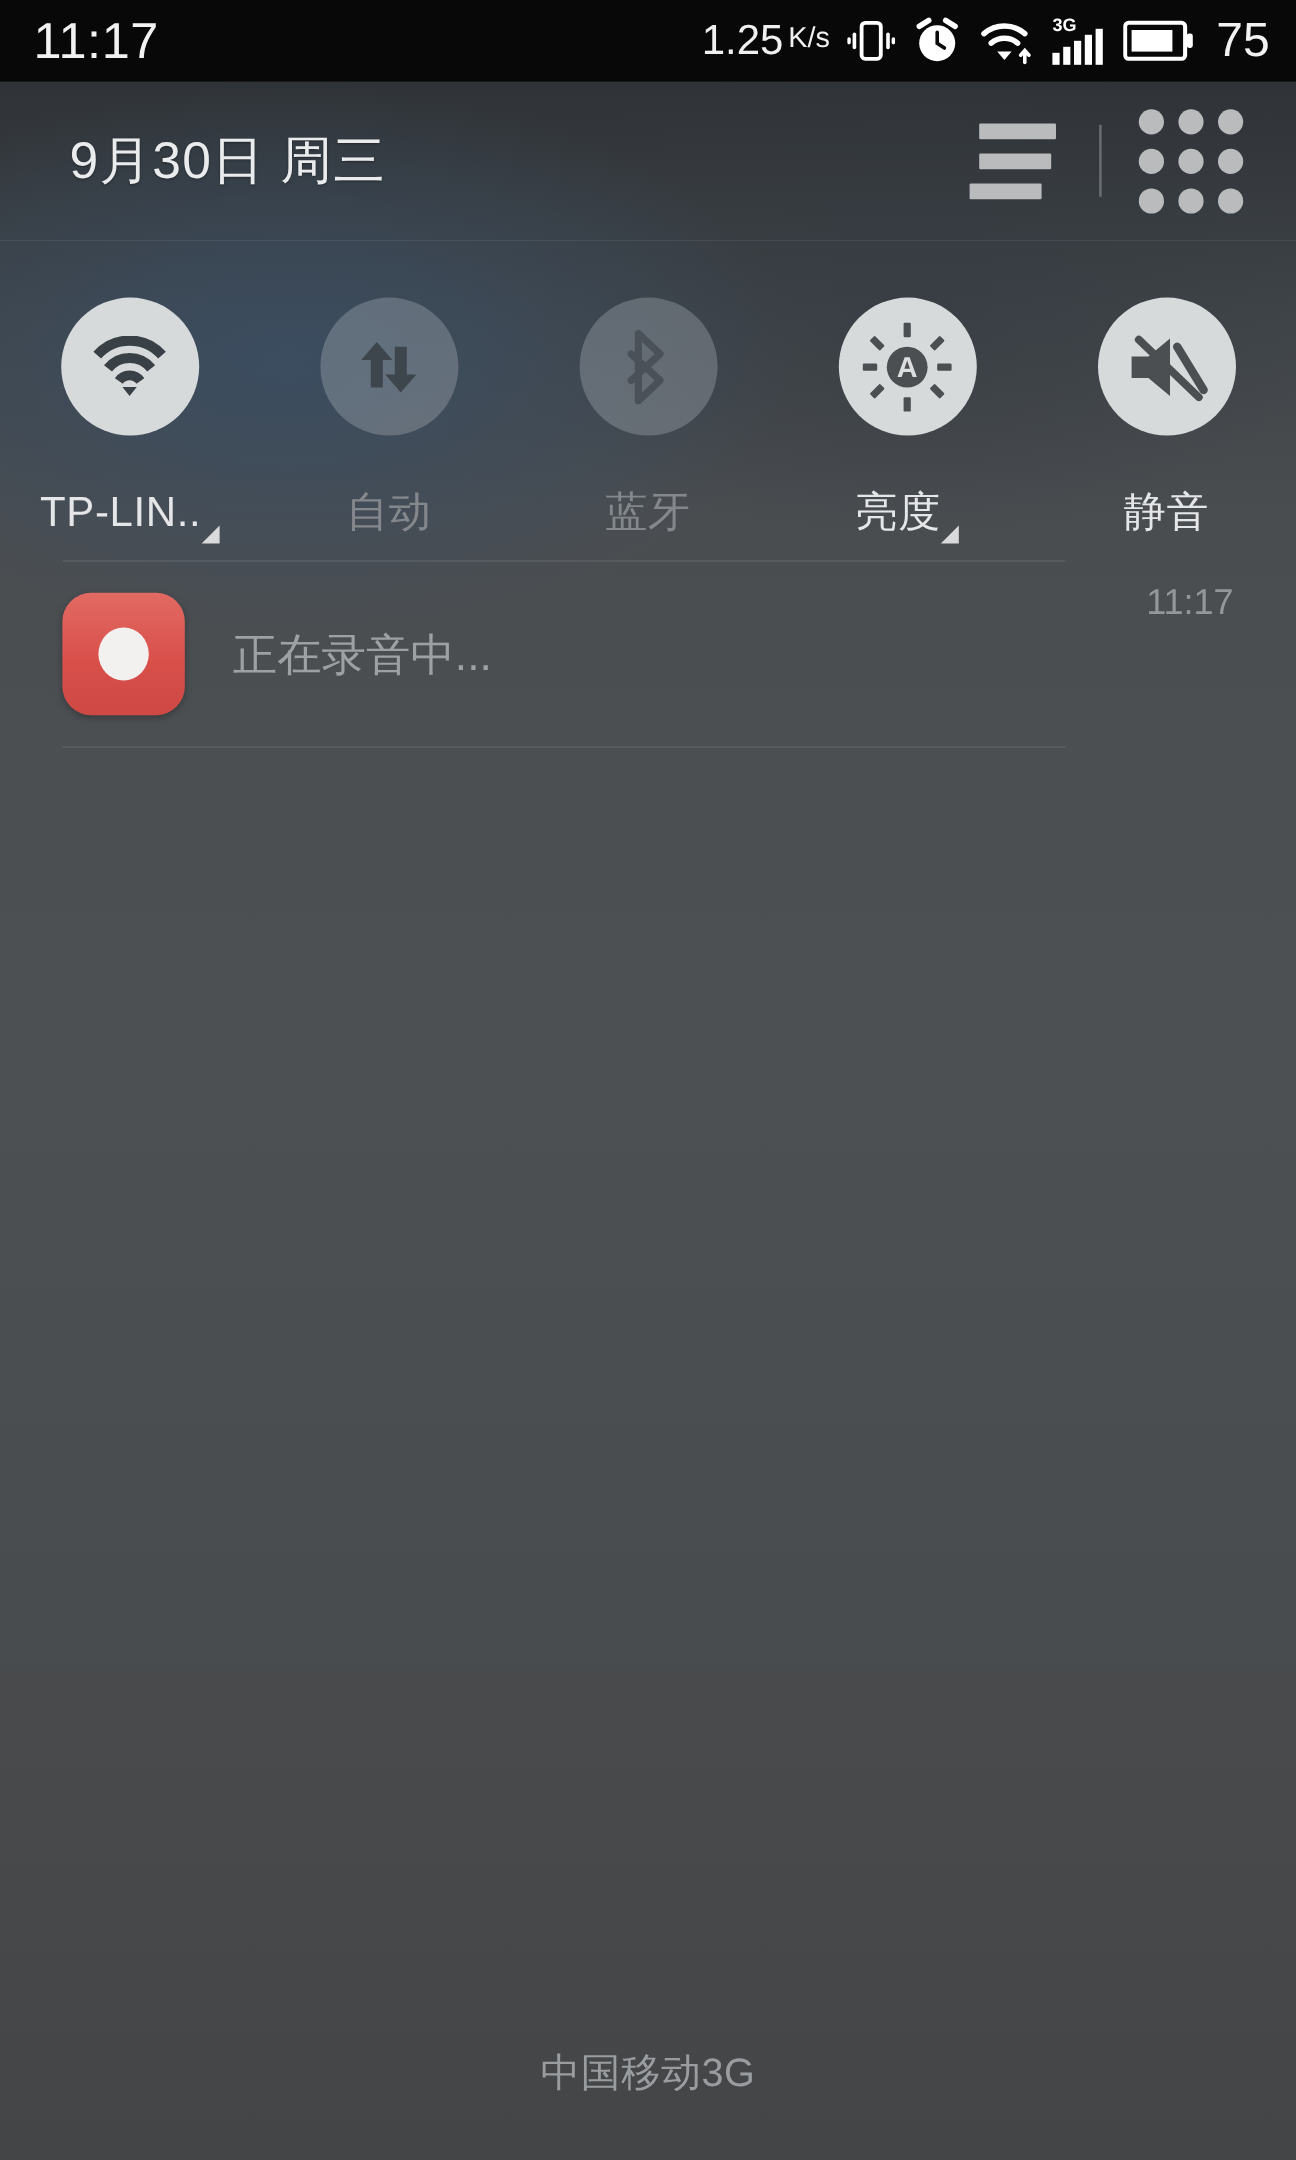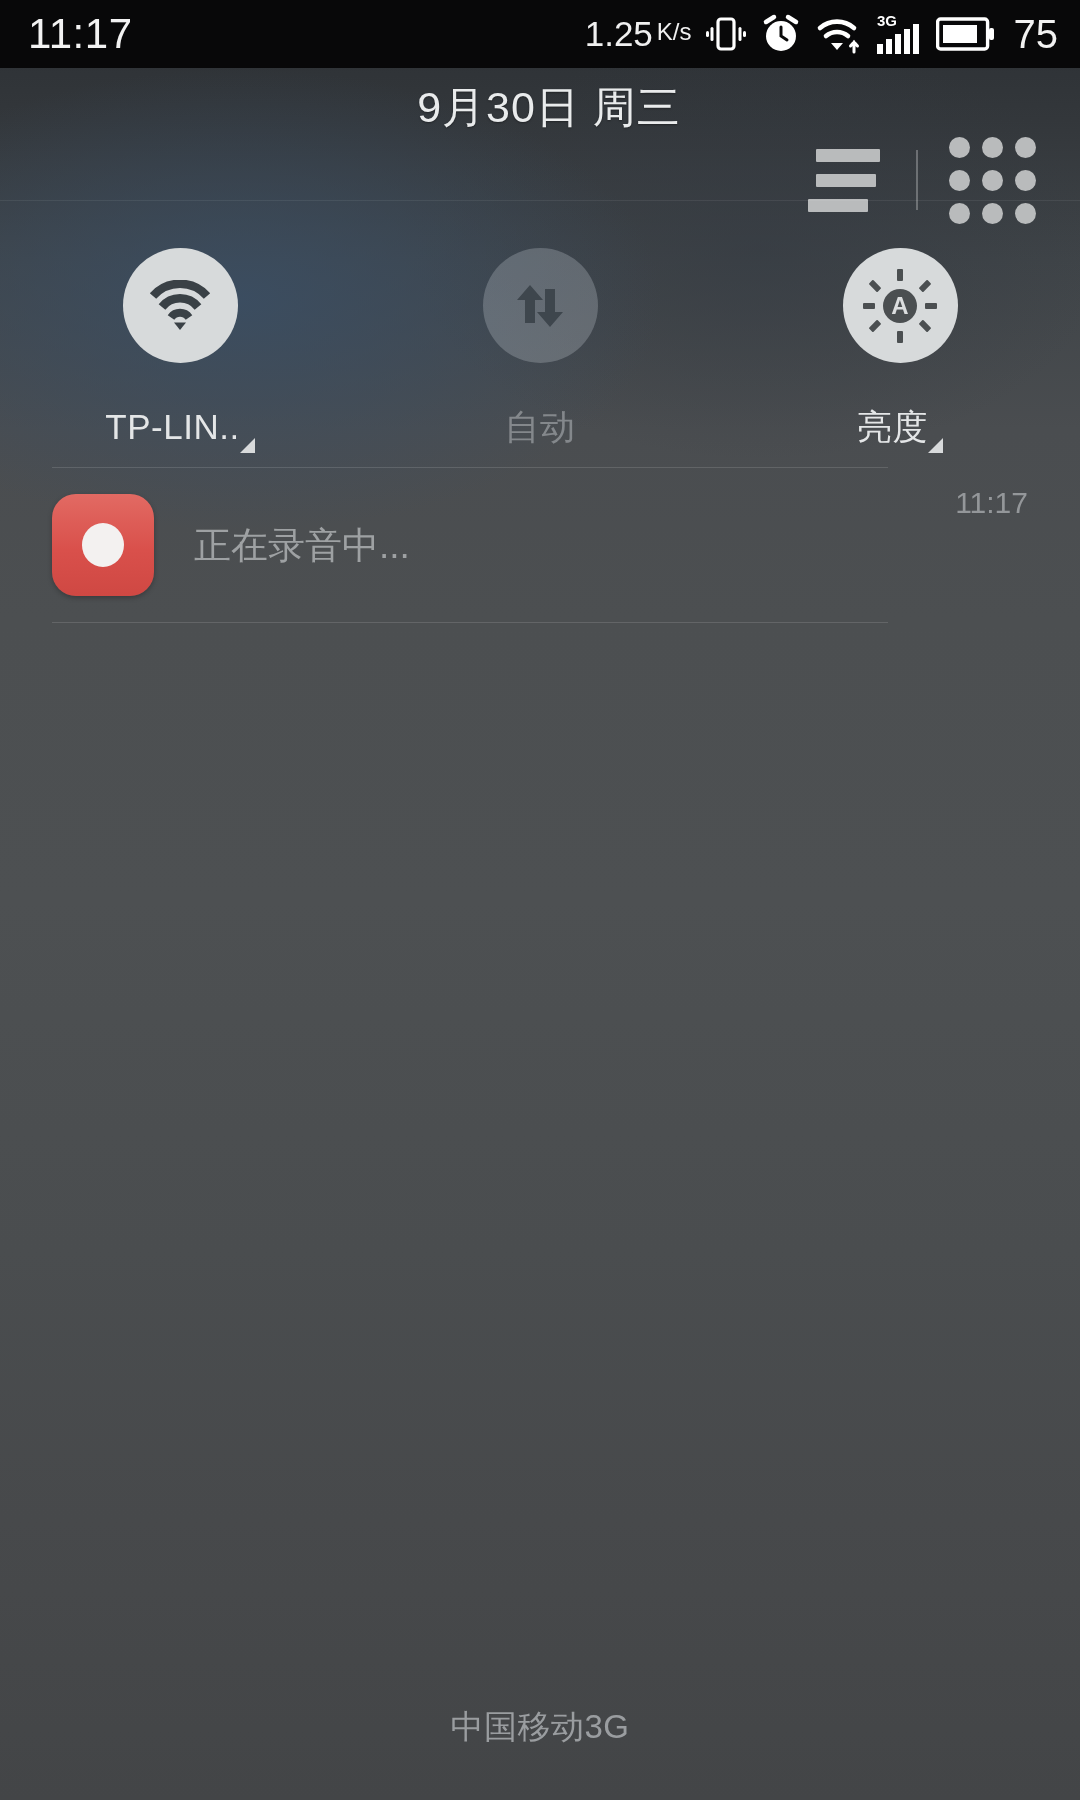--- a/index.html
+++ b/index.html
@@ -53,23 +53,22 @@
     font-size:24px; position:relative; top:-6px; letter-spacing:0;
   }
   .sb-icon{ display:flex; align-items:center; justify-content:center; }
   .sb-batt-num{ color:#f2f2f2; font-size:40px; margin-left:4px; }
 
   
   .shade-header{
     position:absolute; left:0; top:68px;
     width:1080px; height:132px;
     display:flex; align-items:center;
-    padding:11px 40px 0 58px;
+    padding:0 40px 0 58px;
     z-index:20;
-    flex-direction:column;
   }
   .date-text{
     color:#e9ebec; font-size:43px; font-weight:400; letter-spacing:1px;
     text-shadow:0 1px 2px rgba(0,0,0,.35);
   }
   .header-actions{
     margin-left:auto; display:flex; align-items:center; gap:0;
   }
   .hdr-btn{ display:flex; align-items:center; justify-content:center;
             width:96px; height:86px; }
@@ -266,20 +265,30 @@
         <svg width="56" height="58" viewBox="0 0 56 58">
           <path d="M18 8 L5 23 L13 23 L13 46 L23 46 L23 23 L31 23 Z" fill="#3e464d"></path>
           <path d="M38 50 L51 35 L43 35 L43 12 L33 12 L33 35 L25 35 Z" fill="#3e464d"></path>
         </svg>
       </div>
       <div class="qs-label-wrap">
         <span class="qs-label off">自动</span>
       </div>
     </div>
 
+    <div class="qs-tile">
+      <div class="qs-circle off">
+        <svg width="48" height="64" viewBox="0 0 48 64">
+          <path d="M16 4 L16 60 L34 43 L10 21 M10 43 L34 21 L16 4" stroke="#4a5158" stroke-width="6" fill="none" stroke-linecap="round" stroke-linejoin="round"></path>
+        </svg>
+      </div>
+      <div class="qs-label-wrap">
+        <span class="qs-label off">蓝牙</span>
+      </div>
+    </div>
 
     <div class="qs-tile">
       <div class="qs-circle on">
         <svg width="78" height="78" viewBox="0 0 78 78">
           <circle cx="39" cy="39" r="17" fill="#4b4f51"></circle>
           <text x="39" y="47" text-anchor="middle" font-family="Liberation Sans, sans-serif" font-size="24" font-weight="bold" fill="#dcdedf">A</text>
           <g fill="#4b4f51">
             <rect x="36" y="2" width="6" height="12" rx="1"></rect>
             <rect x="36" y="64" width="6" height="12" rx="1"></rect>
             <rect x="2" y="36" width="12" height="6" rx="1"></rect>
@@ -290,20 +299,32 @@
             <rect x="61" y="53" width="6" height="12" rx="1" transform="rotate(-45 64 59)"></rect>
           </g>
         </svg>
       </div>
       <div class="qs-label-wrap">
         <span class="qs-label on">亮度</span>
         <span class="caret"></span>
       </div>
     </div>
 
+    <div class="qs-tile">
+      <div class="qs-circle on">
+        <svg width="70" height="62" viewBox="0 0 70 62">
+          <path d="M6 22 L20 22 L38 7 L38 55 L20 40 L6 40 Z" fill="#4b4f51"></path>
+          <path d="M44 14 L66 50" stroke="#4b4f51" stroke-width="7" stroke-linecap="round"></path>
+          <path d="M12 8 L62 56" stroke="#4b4f51" stroke-width="6.5" stroke-linecap="round"></path>
+        </svg>
+      </div>
+      <div class="qs-label-wrap">
+        <span class="qs-label on">静音</span>
+      </div>
+    </div>
 
   </div>
 
   <div class="notif-rule rule-top"></div>
 
   <div class="notif">
     <div class="notif-icon">
         <s></s>
       </div>
     <div class="notif-body">

